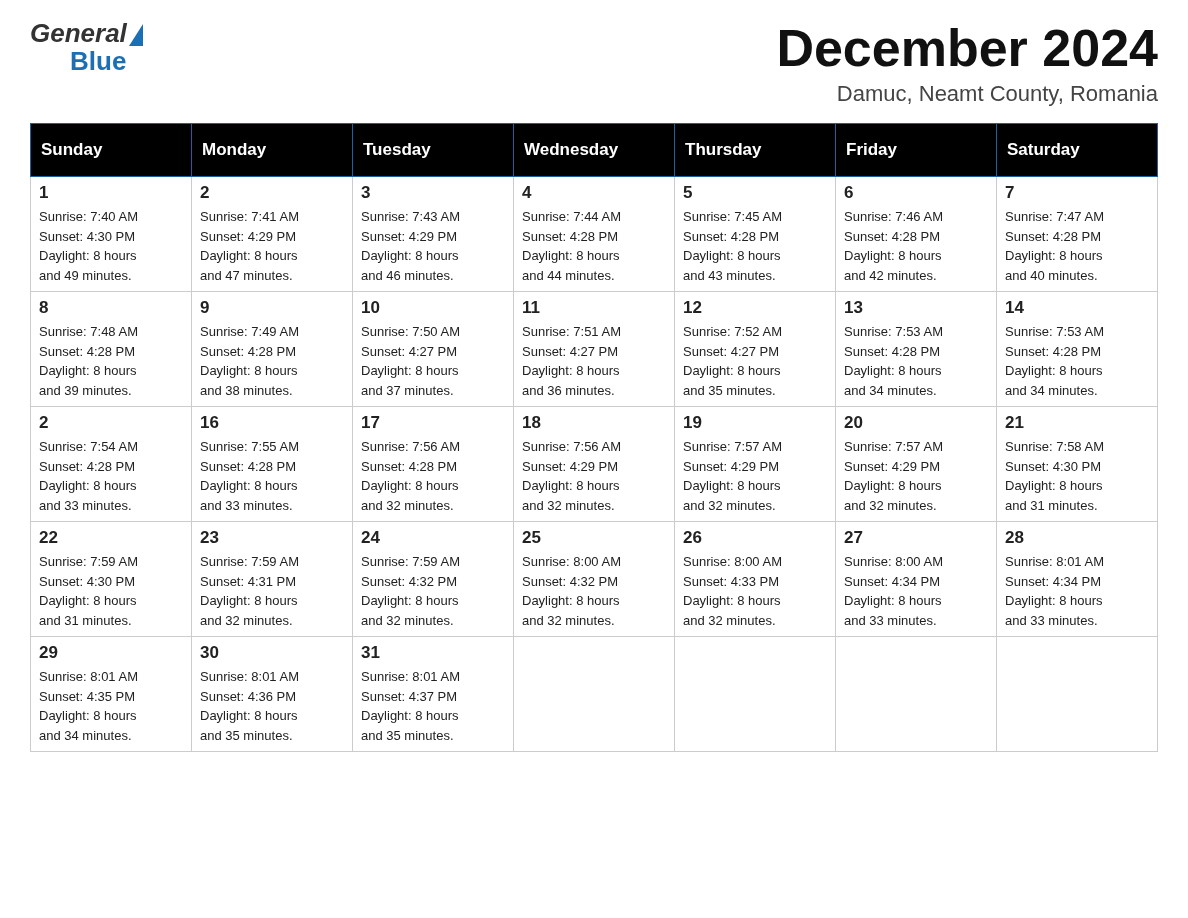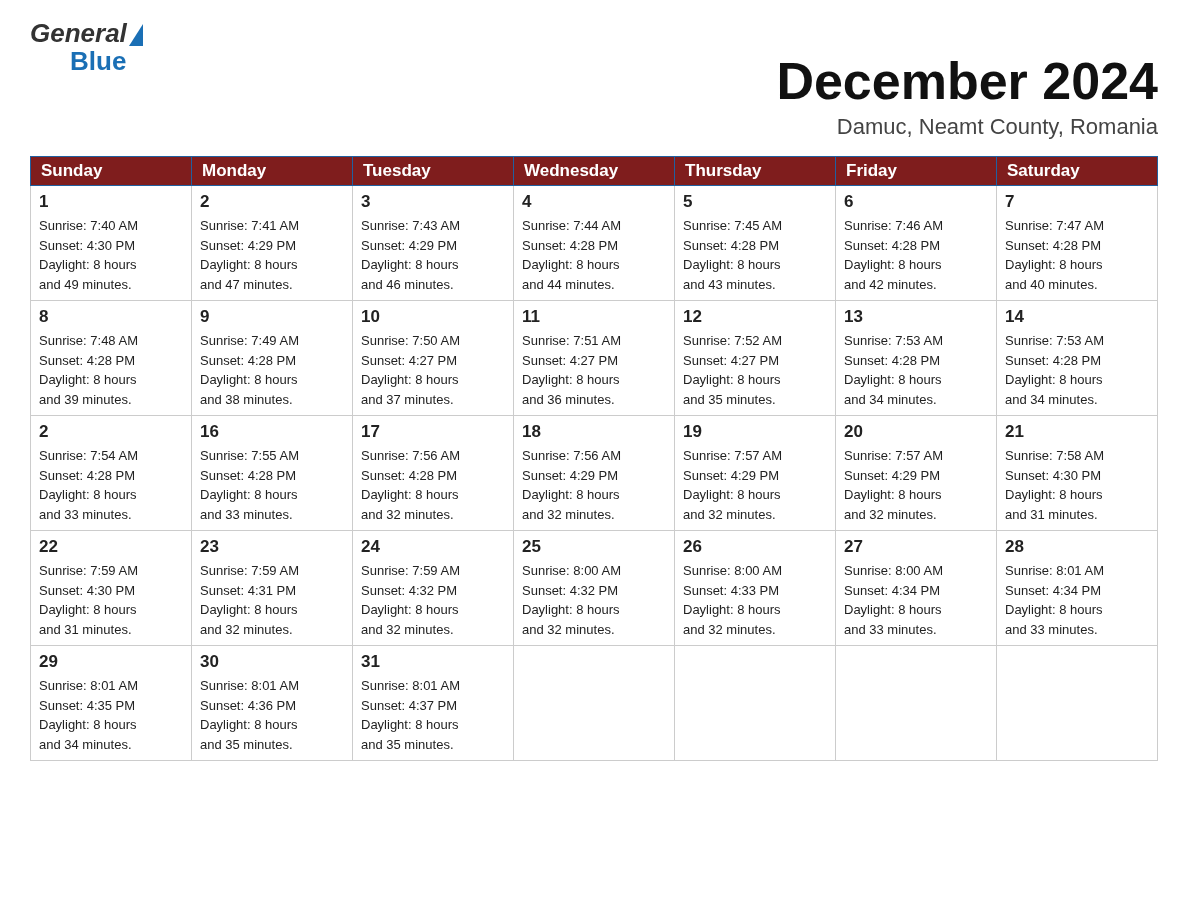--- a/index.html
+++ b/index.html
@@ -47,38 +47,37 @@
       margin-left: 40px;
     }
     .title-area {
       text-align: right;
     }
     .month-title {
       font-size: 52px;
       font-weight: bold;
       color: #111;
       line-height: 1.1;
-      margin-top: 33px;
     }
     .location-title {
       font-size: 22px;
       color: #444;
       margin-top: 4px;
     }
     .calendar-table {
       width: 100%;
       border-collapse: collapse;
       border: 1px solid #999;
     }
     .calendar-table th {
-      background-color: #7f1d1d;
+      background-color: #000000;
       color: #fff;
       font-size: 17px;
       font-weight: bold;
-      padding: 4px 10px;
+      padding: 16px 10px;
       text-align: left;
       border: 1px solid #2060a0;
     }
     .calendar-table td {
       vertical-align: top;
       padding: 6px 8px;
       border: 1px solid #ccc;
       font-size: 13px;
       color: #222;
       width: 14.28%;

